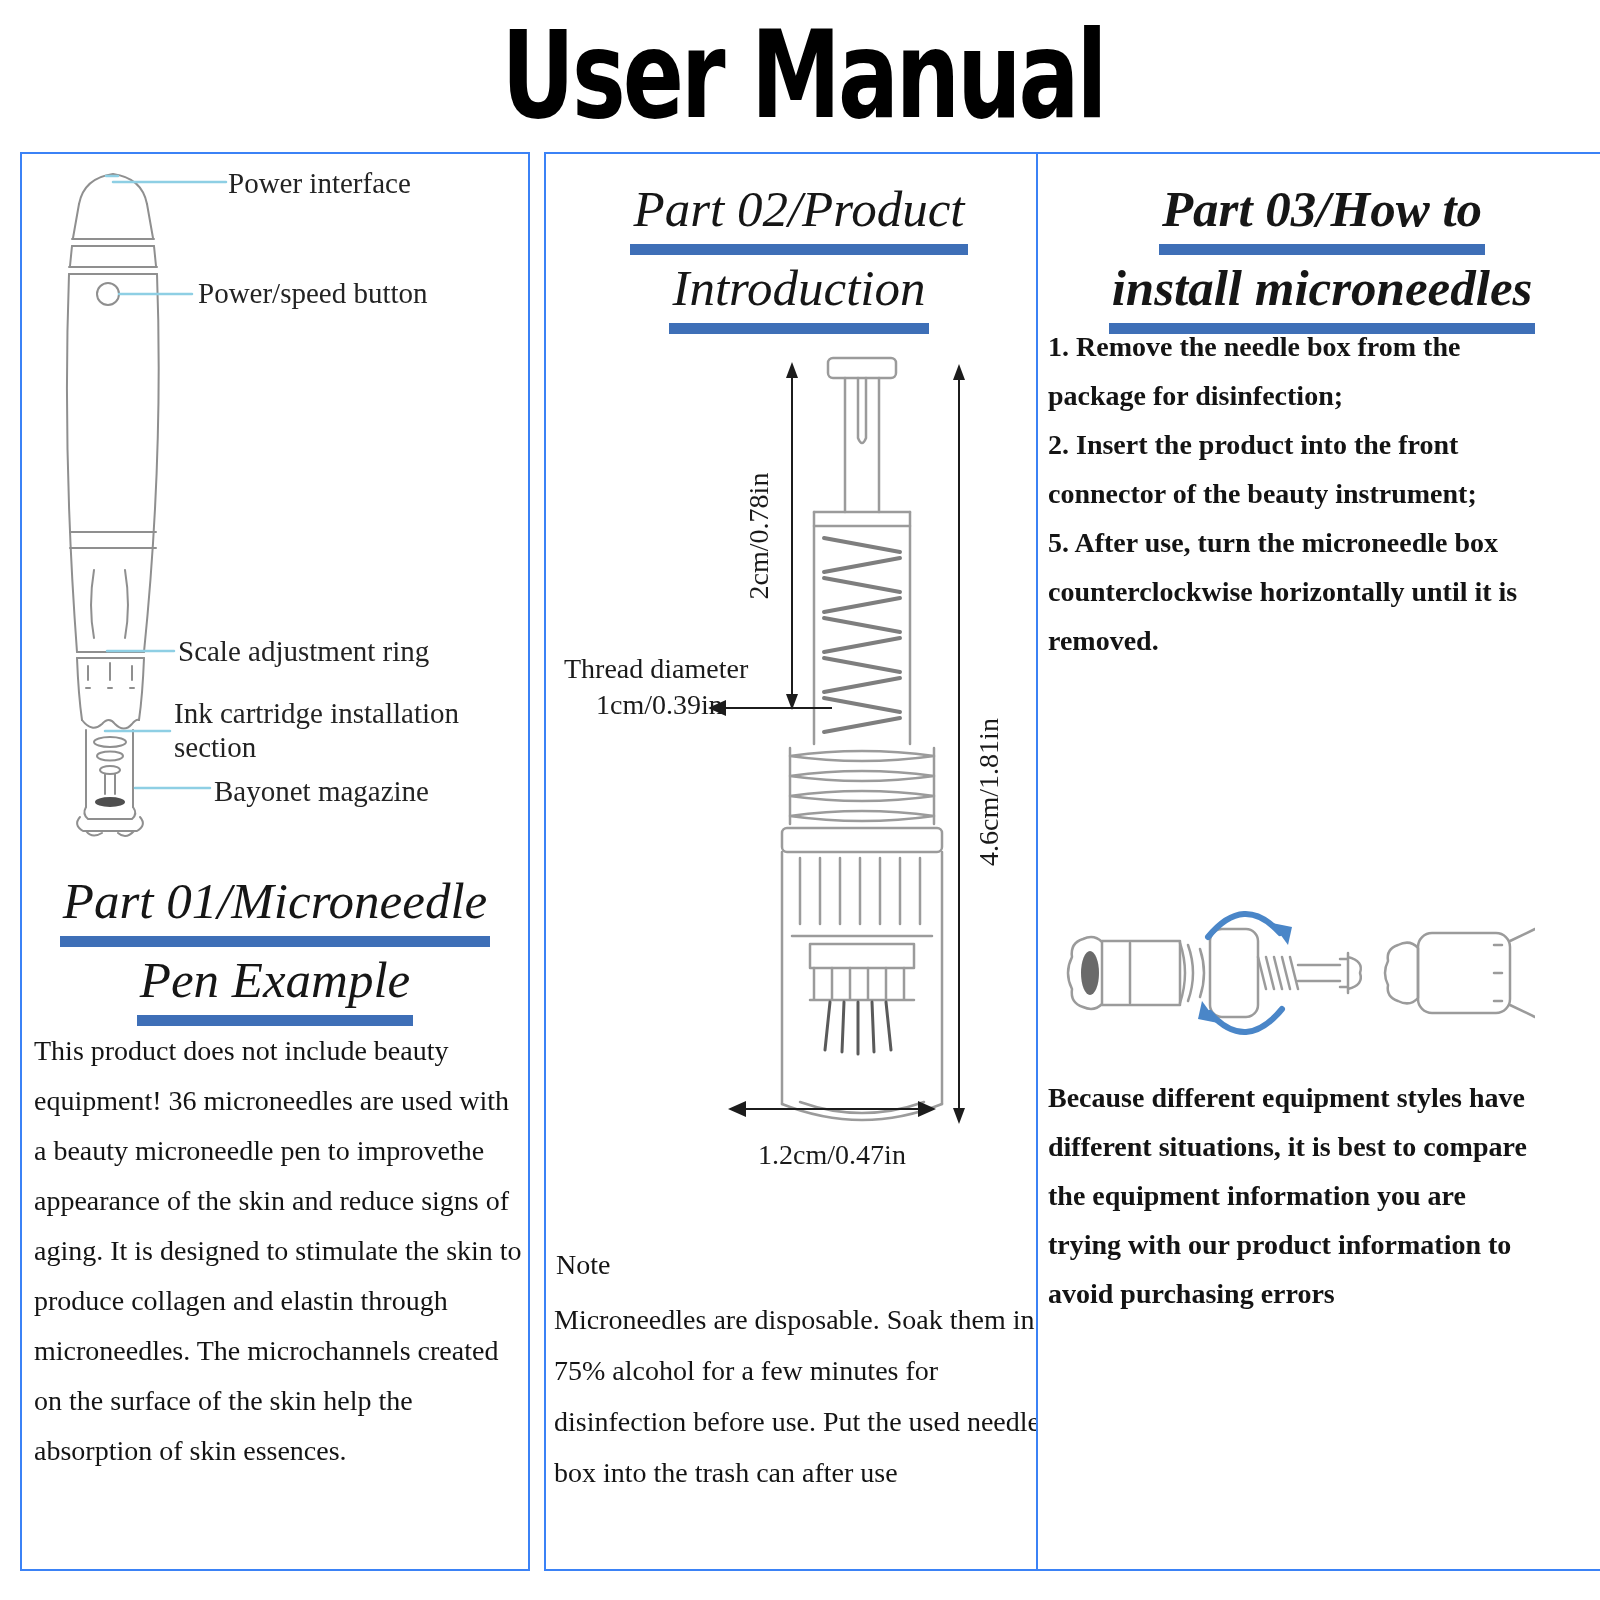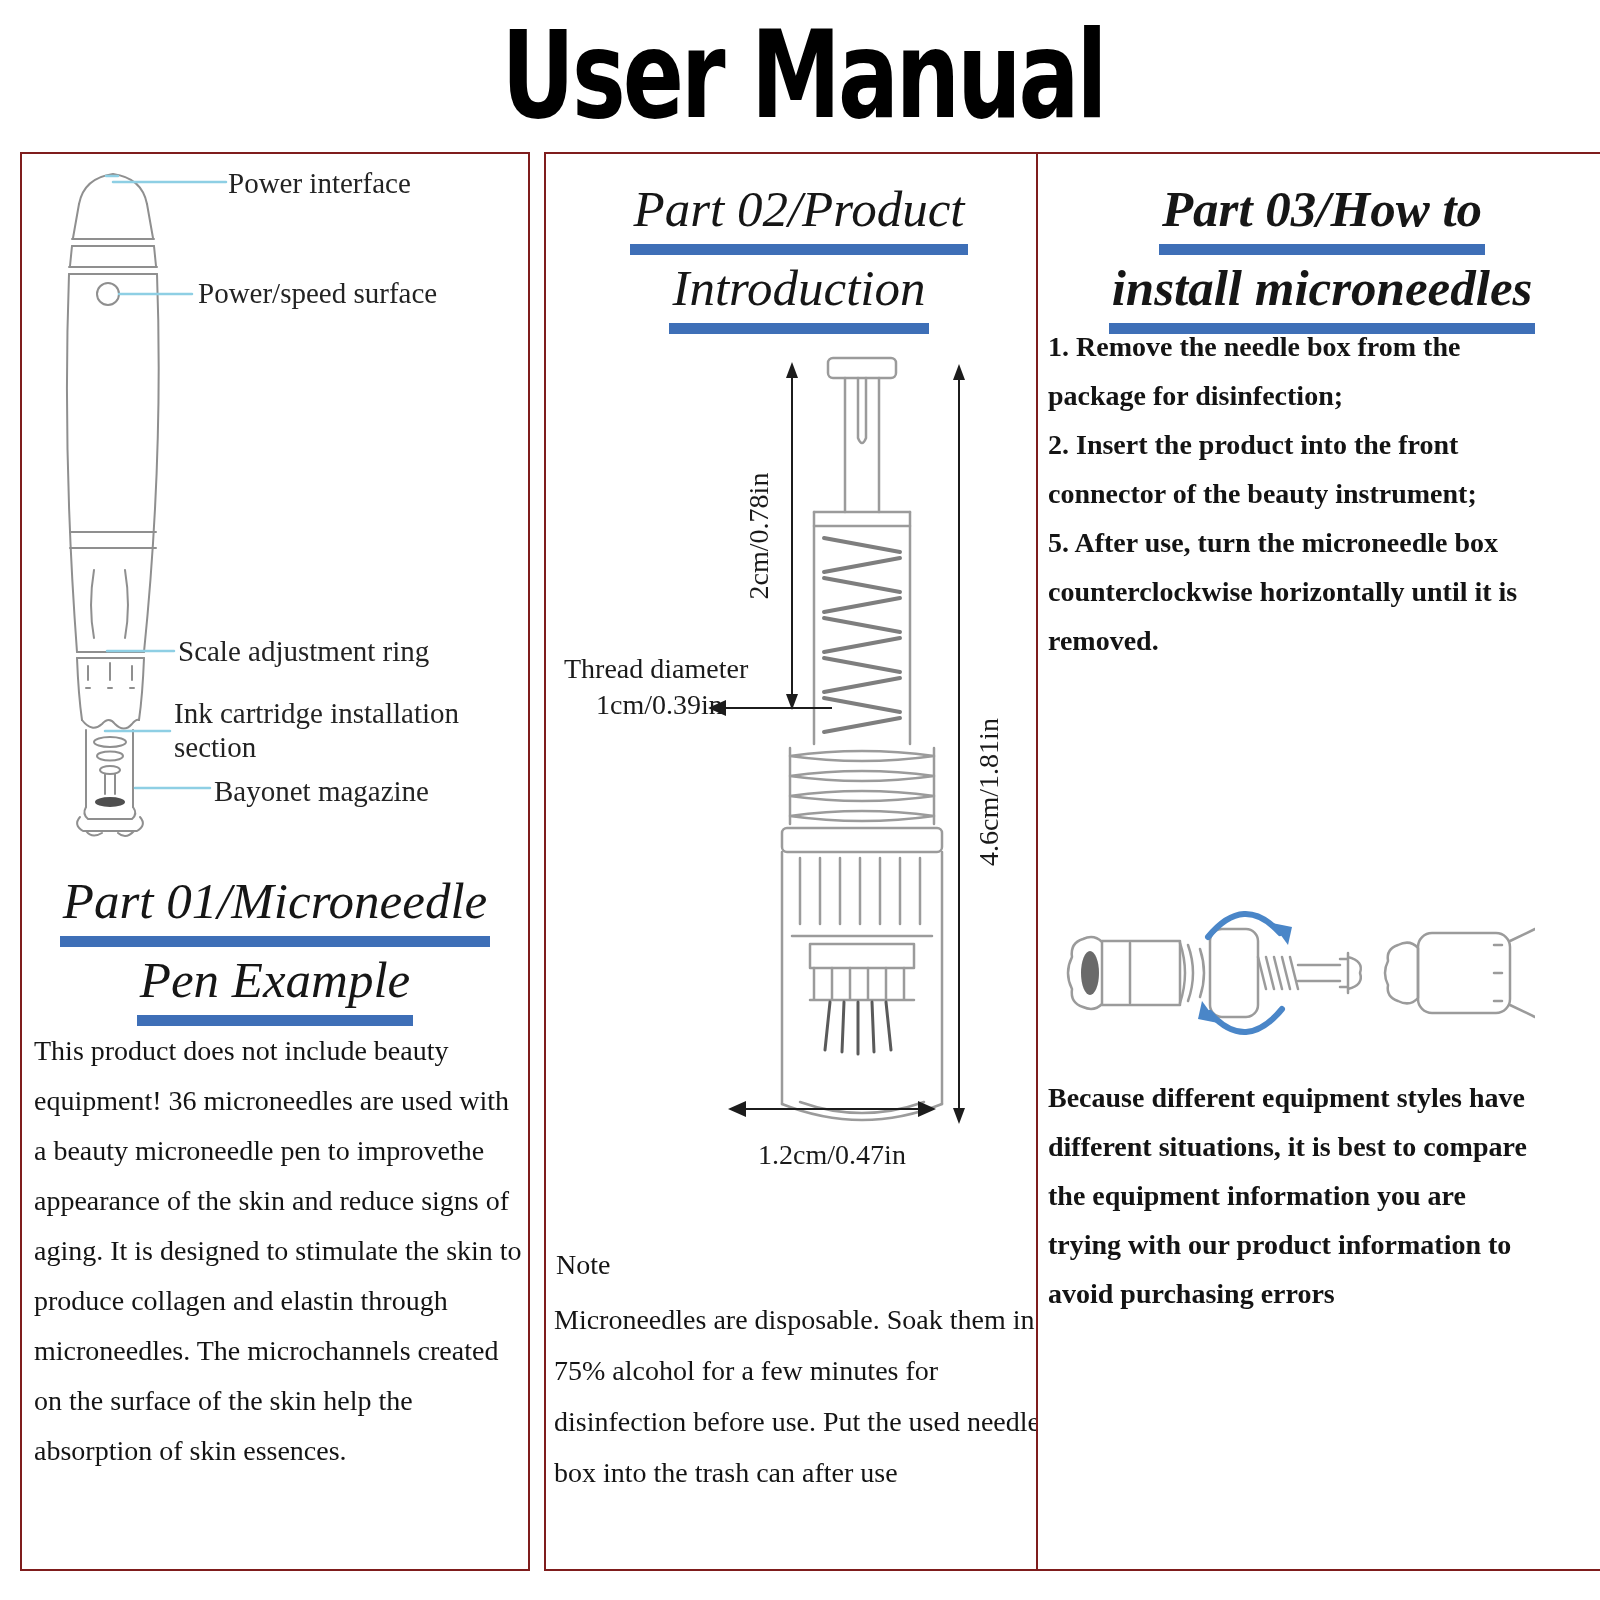--- a/index.html
+++ b/index.html
@@ -1,21 +1,21 @@
 <!DOCTYPE html>
 <html style="--heading-underline: #3e6fb7; --leader-line: #8ecfe4; --rotation-arrow: #4a86c8;"><head>
 <meta charset="utf-8">
 <style>
   html,body{margin:0;padding:0;background:#ffffff;}
   #page{position:relative;width:1600px;height:1600px;background:#fff;overflow:hidden;
         font-family:"Liberation Serif",serif;color:#121212;padding-left:6px;}
   .title{position:absolute;top:14px;left:0;width:100%;text-align:center;
          font-family:"DejaVu Sans",sans-serif;font-weight:bold;font-size:122px;line-height:1.0;
          letter-spacing:-4px;color:#000;transform:scaleX(0.74);transform-origin:50% 50%;white-space:nowrap;}
-  .panel{position:absolute;top:152px;height:1419px;border:2px solid #7f1d1d;box-sizing:border-box;background:#fff;}
+  .panel{position:absolute;top:152px;height:1419px;border:2px solid #3b82f6;box-sizing:border-box;background:#fff;}
   #panel1{left:20px;width:510px;}
   #panel2{left:544px;width:510px;}
   #panel3{left:1036px;width:572px;font-weight:bold;}
   .heading{position:absolute;left:0;width:100%;text-align:center;font-style:italic;
            font-size:51px;line-height:67px;color:#161616;}
   .heading .hl{display:inline-block;border-bottom:11px solid var(--heading-underline,#3e6fb7);padding:0 3px 1px 3px;}
   .para{position:absolute;font-size:28px;line-height:50px;color:#141414;}
   .step{margin:0;}
   .diagram-label{position:absolute;font-size:29px;line-height:34px;white-space:nowrap;color:#232323;}
   .wrap-label{white-space:normal;}
@@ -70,21 +70,21 @@
         <path d="M84,22 L96,22"></path>
         <path d="M91,28 L204,28"></path>
         <path d="M97,140 L170,140"></path>
         <path d="M85,497 L152,497"></path>
         <path d="M83,577 L148,577"></path>
         <path d="M113,634 L188,634"></path>
       </g>
     </svg>
 
     <div class="diagram-label" style="left:206px;top:12px">Power interface</div>
-    <div class="diagram-label" style="left:176px;top:122px">Power/speed surface</div>
+    <div class="diagram-label" style="left:176px;top:122px">Power/speed button</div>
     <div class="diagram-label" style="left:156px;top:480px">Scale adjustment ring</div>
     <div class="diagram-label wrap-label" style="left:152px;top:542px;width:356px">Ink cartridge installation section</div>
     <div class="diagram-label" style="left:192px;top:620px">Bayonet magazine</div>
 
     <div class="heading" style="top:714px">
       <div><span class="hl">Part 01/Microneedle</span></div>
       <div><span class="hl">Pen Example</span></div>
     </div>
 
     <div class="para" style="left:12px;top:872px;width:492px">This product does not include beauty equipment! 36 microneedles are used with a beauty microneedle pen to improvethe appearance of the skin and reduce signs of aging. It is designed to stimulate the skin to produce collagen and elastin through microneedles. The microchannels created on the surface of the skin help the absorption of skin essences.</div>

